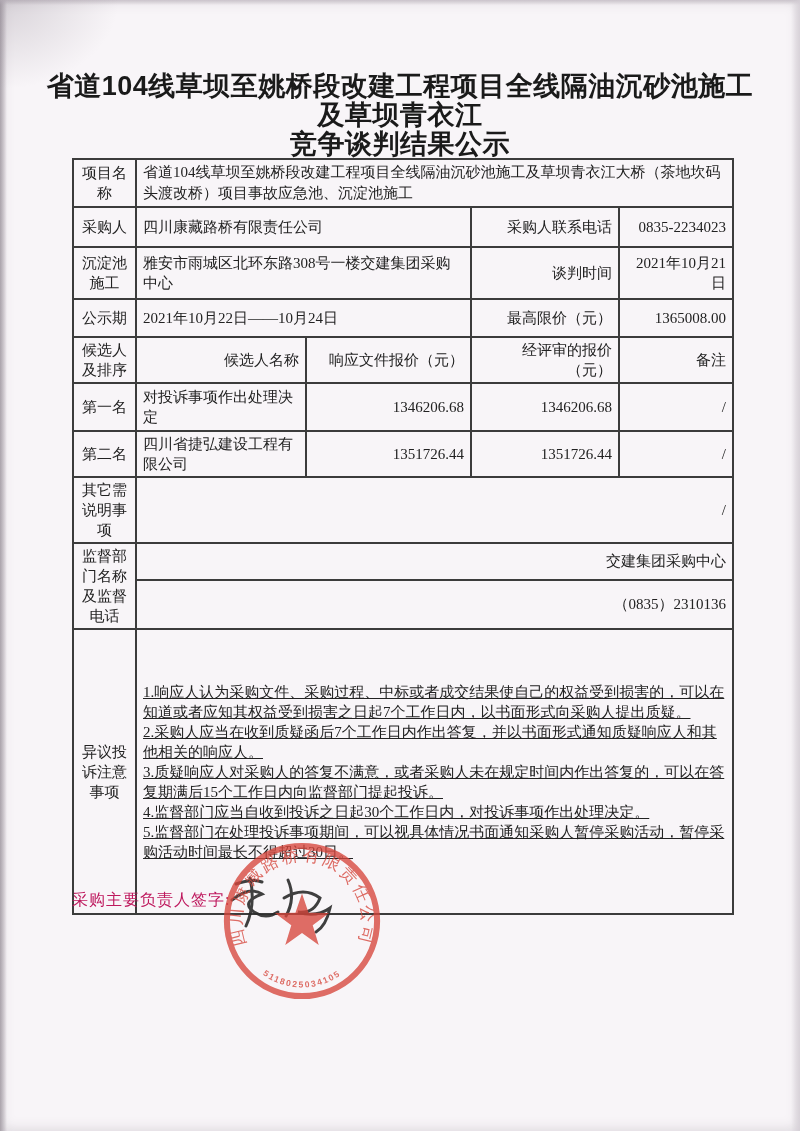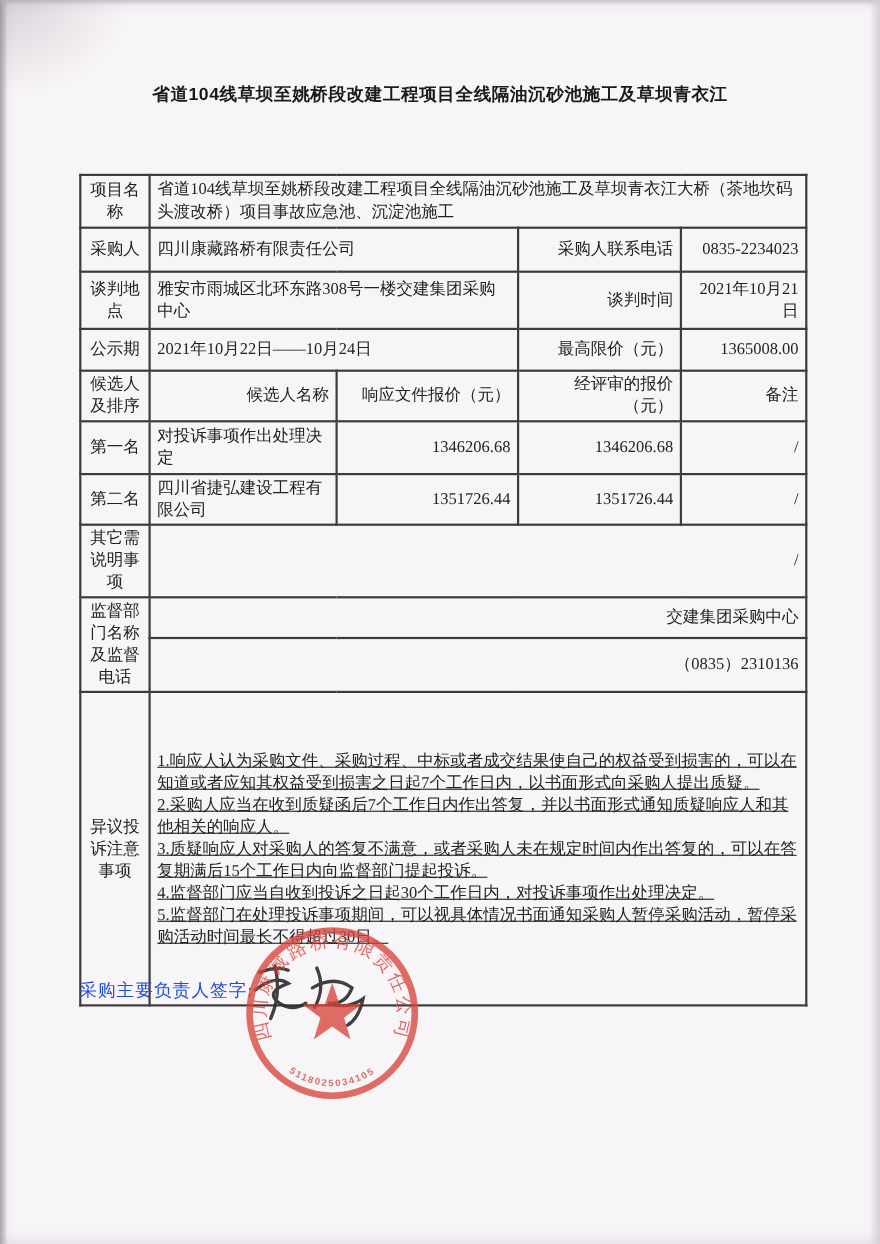--- a/index.html
+++ b/index.html
@@ -22,21 +22,21 @@
     background:linear-gradient(180deg,#c3bcc4,rgba(248,245,248,0));opacity:.8;}
   .edge-right{position:absolute;right:0;top:0;width:9px;height:1131px;
     background:linear-gradient(270deg,#d4ced5,rgba(248,245,248,0));opacity:.8;}
   .corner-tl{position:absolute;left:0;top:0;width:120px;height:90px;
     background:radial-gradient(ellipse at 0% 0%,rgba(140,130,142,.30),rgba(248,245,248,0) 70%);}
 
   .doc-title{
     position:absolute;left:40px;top:72px;width:720px;
     text-align:center;
     font-family:"Liberation Sans","DejaVu Sans",sans-serif;
-    font-weight:bold;font-size:16px;line-height:29px;letter-spacing:.5px;
+    font-weight:bold;font-size:27px;line-height:29px;letter-spacing:.5px;
     color:#1a1a1a;
   }
 
   table.doc{
     position:absolute;left:72px;top:158px;
     border-collapse:collapse;table-layout:fixed;
     width:660px;
     font-size:15px;color:#222;
   }
   table.doc td{
@@ -47,36 +47,37 @@
     vertical-align:middle;
   }
   td.lbl{padding:2px 2px 2px 3px;text-align:center;}
   td.ctr{text-align:right;}
   td.val{text-align:left;}
   td.pre{white-space:pre-line;line-height:21px;padding:4px 8px;text-decoration:underline;}
   td.lbl-center{text-align:center;padding:2px 1px;}
 
   .sign-row{
     position:absolute;left:72px;top:890px;
-    font-size:16px;color:#1d4ed8;letter-spacing:1px;
+    font-size:16px;color:#be185d;letter-spacing:1px;
   }
   .signature-svg{position:absolute;left:226px;top:870px;}
   .stamp{position:absolute;left:220px;top:836px;width:164px;height:170px;opacity:.85;}
 </style>
 </head>
 <body>
 
 <div class="paper">
   <div class="edge-left"></div>
   <div class="edge-top"></div>
   <div class="edge-right"></div>
   <div class="corner-tl"></div>
 
   <div class="doc-title">
     <div>省道104线草坝至姚桥段改建工程项目全线隔油沉砂池施工及草坝青衣江</div>
+    <div>竞争谈判结果公示</div>
   </div>
 
   <table class="doc">
     <colgroup>
       <col style="width:63px">
         <col style="width:170px">
         <col style="width:165px">
       <col style="width:148px">
         <col style="width:114px">
     </colgroup>
@@ -85,21 +86,21 @@
         <td class="lbl">项目名称</td>
         <td class="val" colspan="4" style="line-height:21px">省道104线草坝至姚桥段改建工程项目全线隔油沉砂池施工及草坝青衣江大桥（茶地坎码头渡改桥）项目事故应急池、沉淀池施工</td>
       </tr>
       <tr style="height:40px">
         <td class="lbl">采购人</td>
         <td class="val" colspan="2">四川康藏路桥有限责任公司</td>
         <td class="ctr">采购人联系电话</td>
         <td class="ctr">0835-2234023</td>
       </tr>
       <tr style="height:52px">
-        <td class="lbl">谈判地点</td>
+        <td class="lbl">沉淀池施工</td>
         <td class="val" colspan="2">雅安市雨城区北环东路308号一楼交建集团采购中心</td>
         <td class="ctr">谈判时间</td>
         <td class="ctr">2021年10月21日</td>
       </tr>
       <tr style="height:38px">
         <td class="lbl">公示期</td>
         <td class="val" colspan="2">2021年10月22日——10月24日</td>
         <td class="ctr">最高限价（元）</td>
         <td class="ctr">1365008.00</td>
       </tr>

